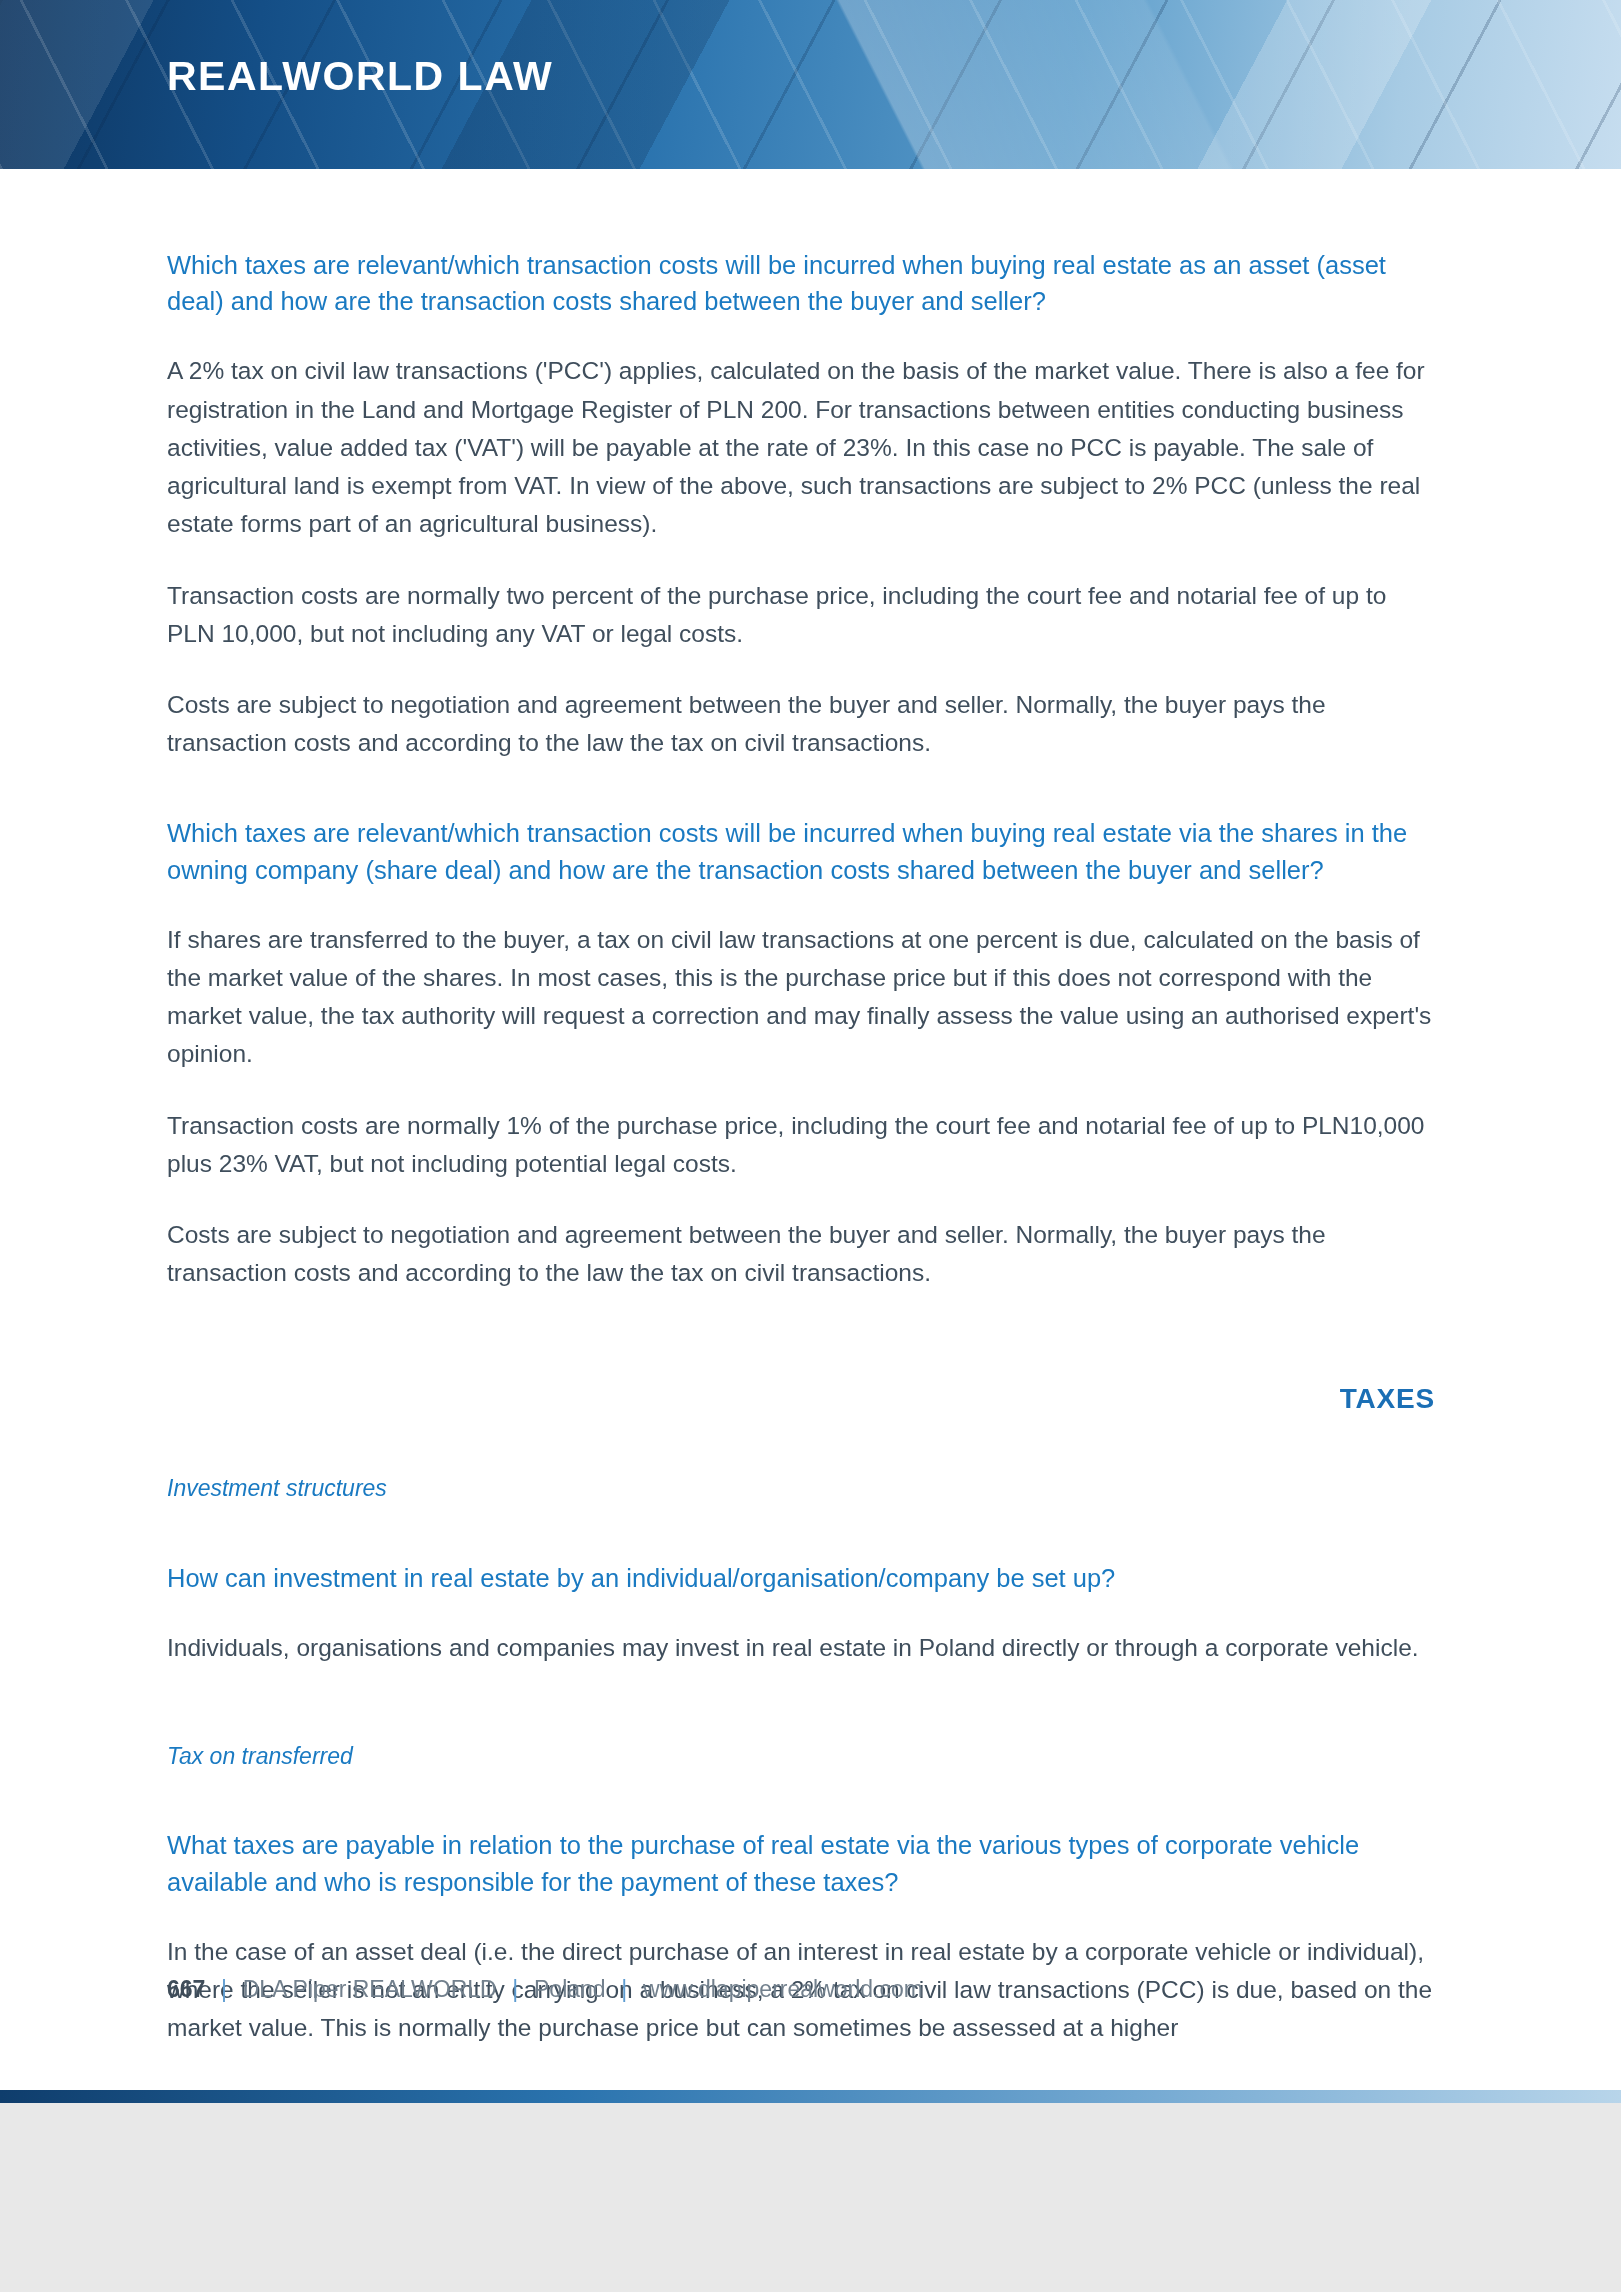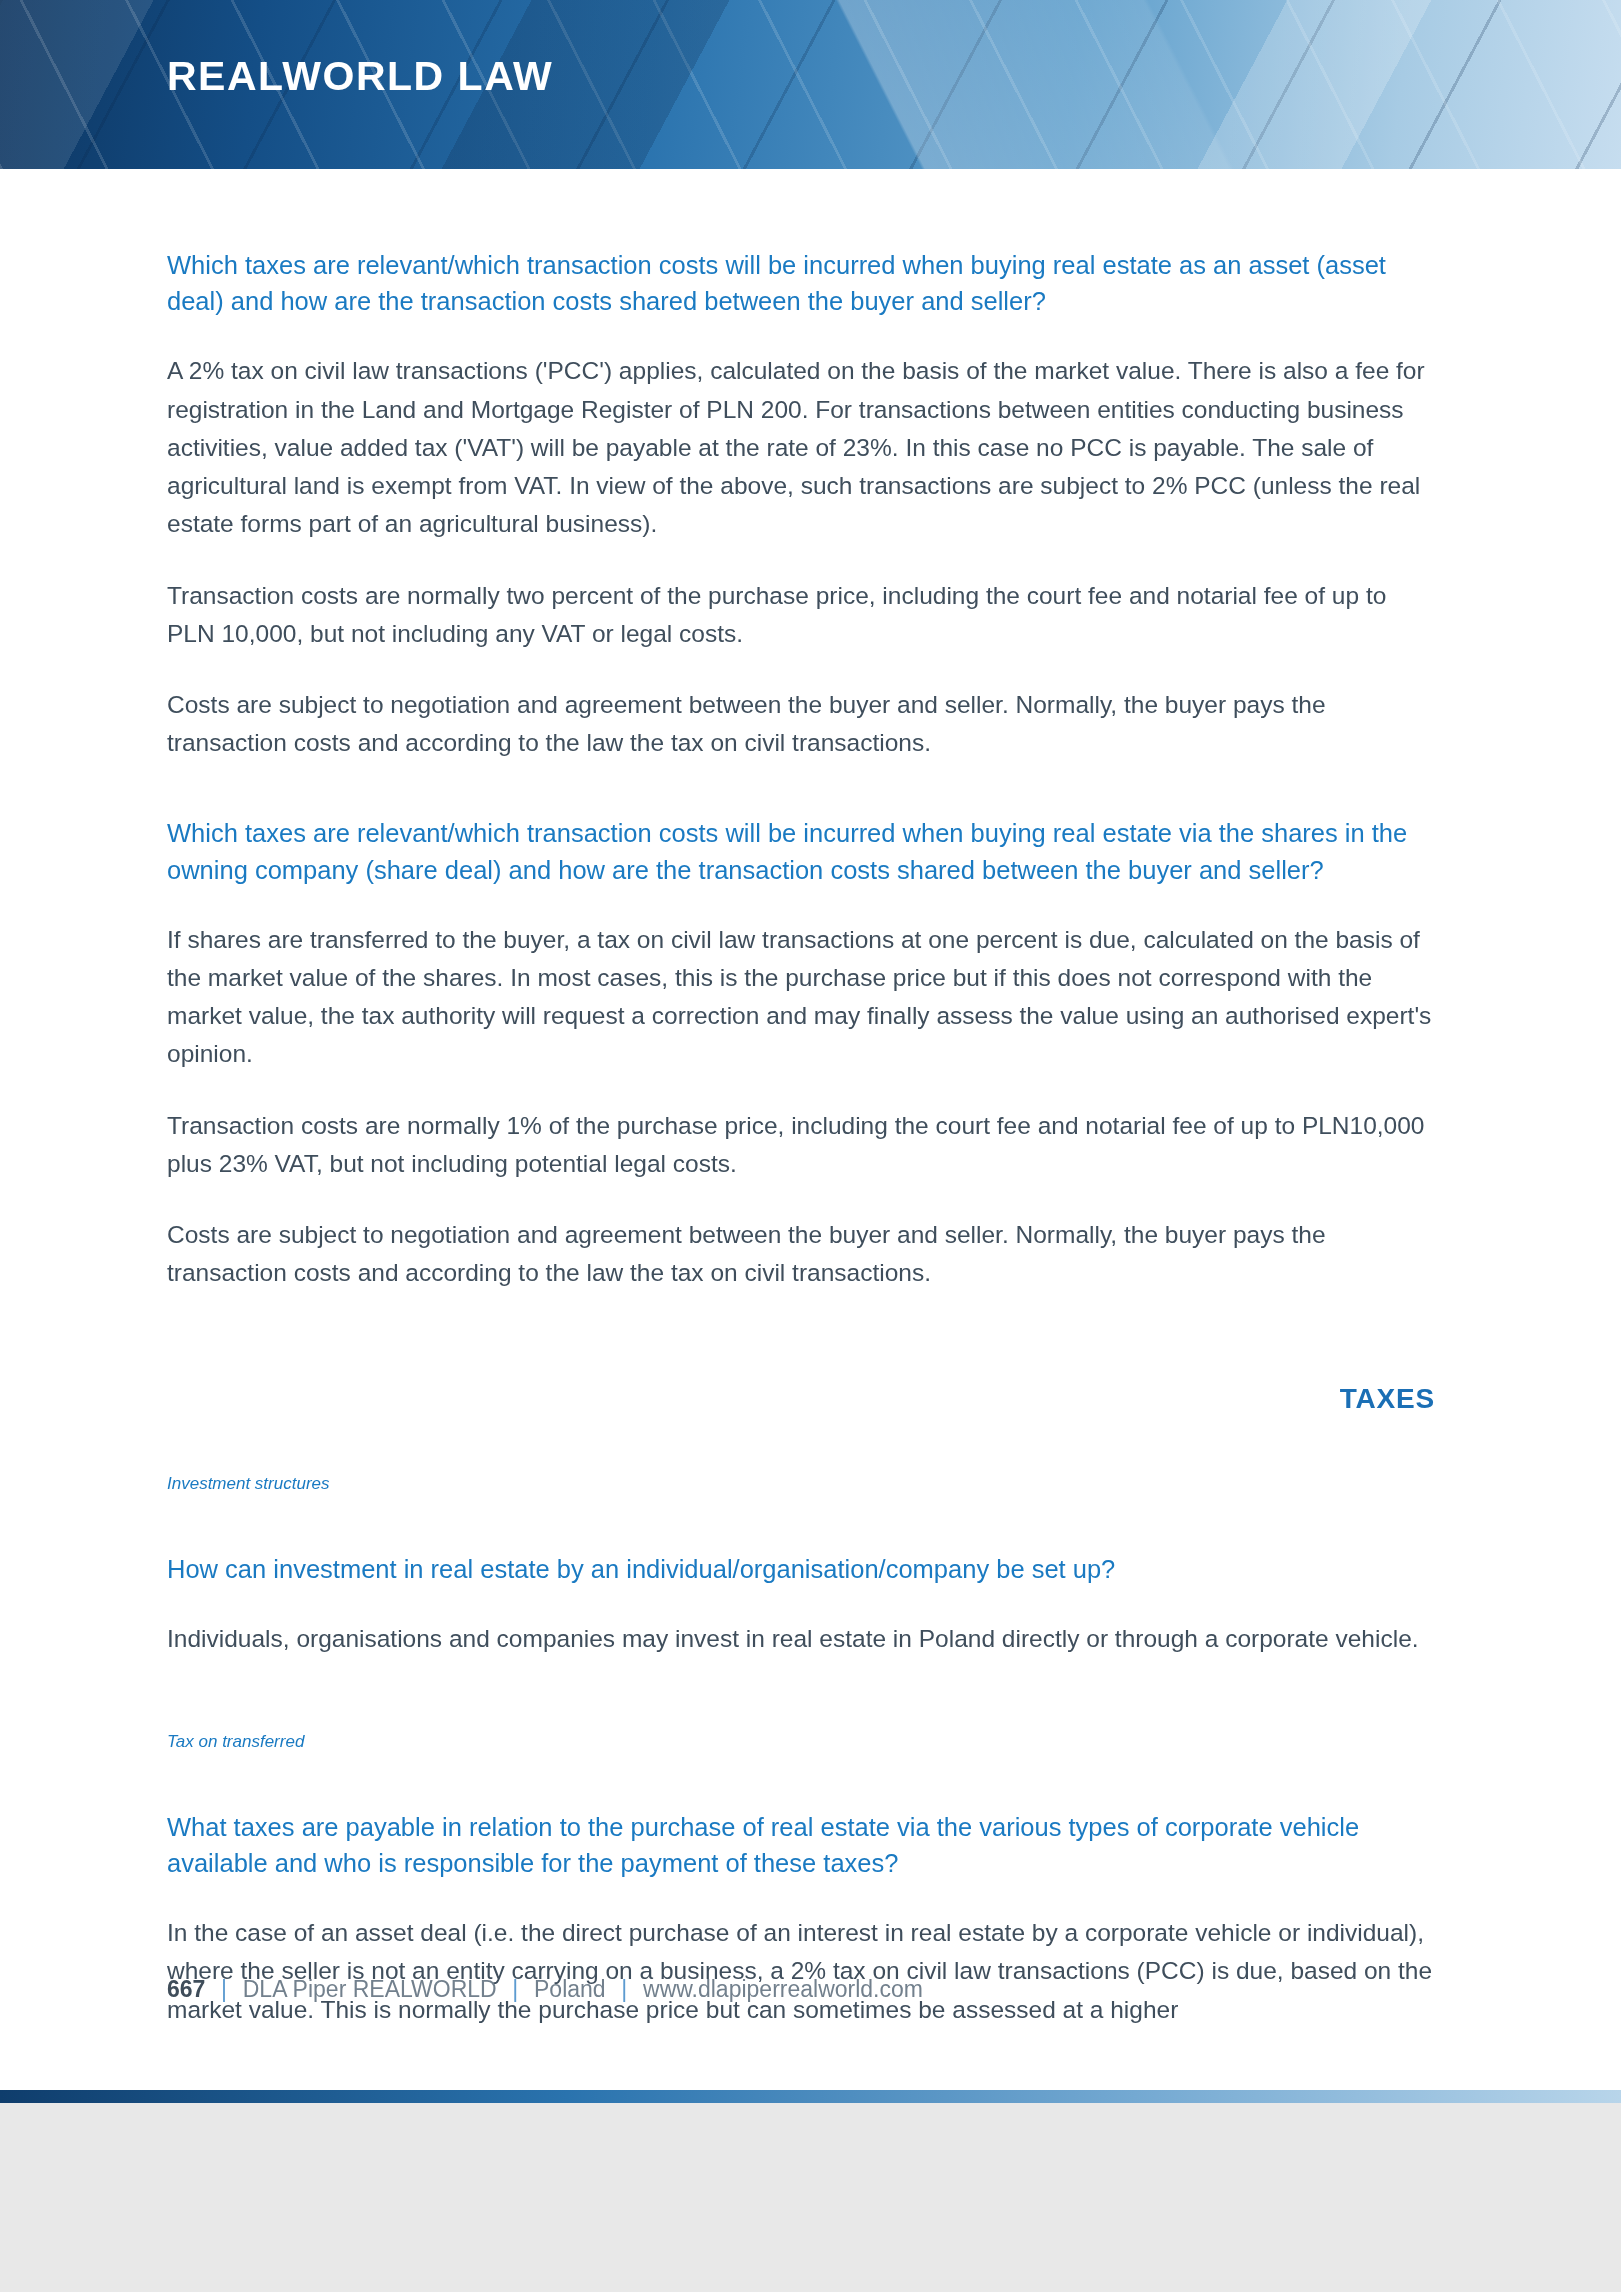--- a/index.html
+++ b/index.html
@@ -71,21 +71,21 @@
     margin-top: 84px;
     color: #1b6fb5;
     font-size: 28px;
     font-weight: bold;
     letter-spacing: 0.8px;
     text-align: right;
   }
   .sub-italic {
     margin-top: 71px;
     color: #1a7ac2;
-    font-size: 17px;
+    font-size: 23px;
     font-style: italic;
     font-weight: normal;
   }
   .section-title + .sub-italic { margin-top: 51px; }
 
   
   .footer {
     position: absolute;
     left: 167px;
     right: 167px;

